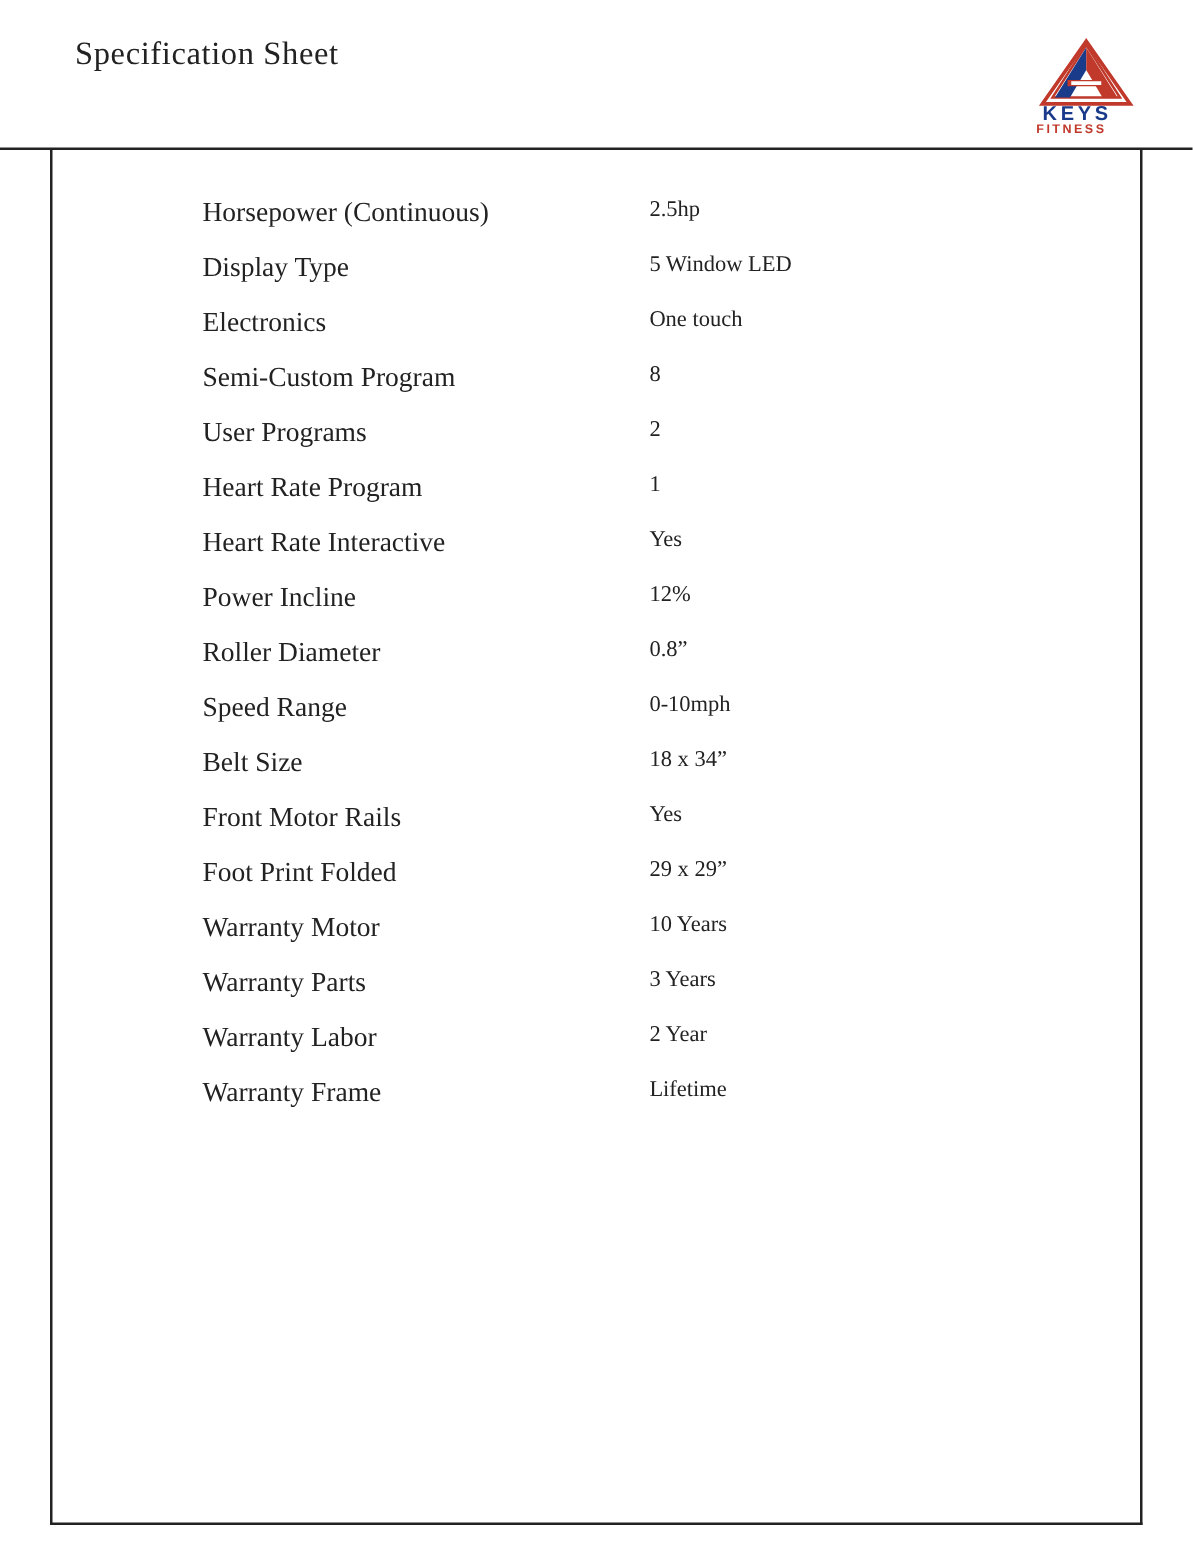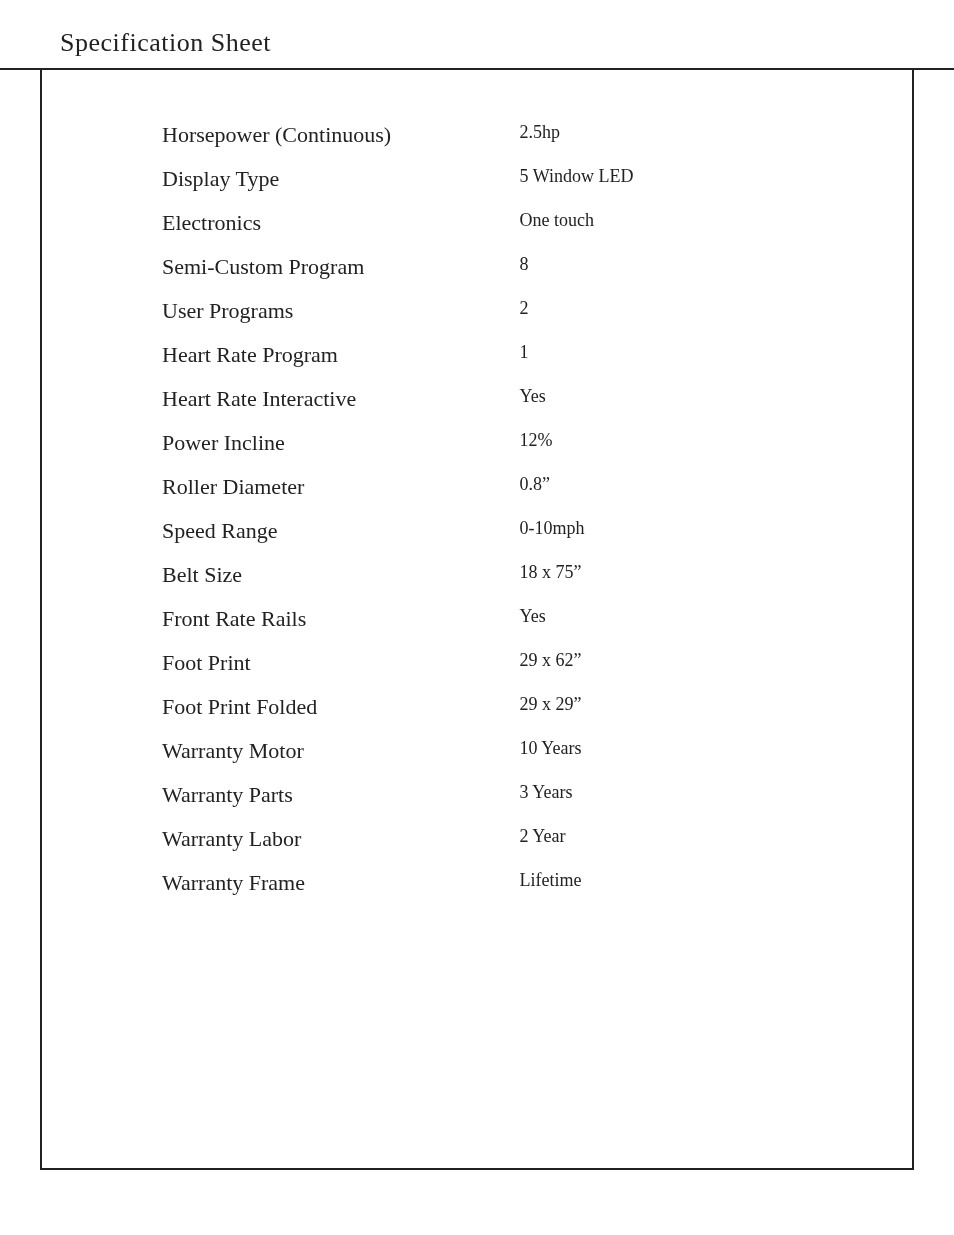--- a/index.html
+++ b/index.html
@@ -51,21 +51,21 @@
     .logo-svg {
       width: 90px;
       height: 80px;
     }
 
     .content-border {
       border-left: 2.5px solid #222;
       border-right: 2.5px solid #222;
       border-bottom: 2.5px solid #222;
       margin: 0 40px;
-      padding: 43px 100px 60px 120px;
+      padding: 28px 100px 60px 120px;
       min-height: 1100px;
       position: relative;
     }
 
     .spec-table {
       width: 100%;
       border-collapse: collapse;
     }
 
     .spec-table tr td {
@@ -101,20 +101,42 @@
     }
   </style>
 </head>
 <body>
 
 <div class="page-container">
 
   <div class="header-area">
     <h1 class="page-title">Specification Sheet</h1>
 
+    <div class="logo-area">
+      <svg class="logo-svg" viewBox="0 0 90 80" xmlns="http://www.w3.org/2000/svg">
+
+        <polygon points="45,5 80,55 10,55" fill="none" stroke="#c0392b" stroke-width="3"></polygon>
+
+        <polygon points="45,10 75,52 15,52" fill="white"></polygon>
+
+        <polygon points="45,8 72,50 18,50" fill="none" stroke="#c0392b" stroke-width="2"></polygon>
+
+        <polygon points="45,10 20,50 32,50 45,28" fill="#1a3a8a"></polygon>
+
+        <polygon points="45,10 70,50 58,50 45,28" fill="#c0392b"></polygon>
+
+        <rect x="30" y="36" width="30" height="5" fill="#c0392b"></rect>
+
+        <rect x="33" y="37" width="24" height="3" fill="white"></rect>
+
+        <text x="10" y="68" font-family="Arial Black, Arial" font-weight="900" font-size="16" fill="#1a3a8a" letter-spacing="3">KEYS</text>
+
+        <text x="5" y="78" font-family="Arial Black, Arial" font-weight="900" font-size="10" fill="#c0392b" letter-spacing="2">FITNESS</text>
+      </svg>
+    </div>
   </div>
 
   <div class="content-border">
 
     <table class="spec-table">
       <tbody id="spec-tbody">
       <tr>
             <td>Horsepower (Continuous)</td>
             <td>2.5hp</td>
           </tr>
@@ -149,29 +171,25 @@
           <tr>
             <td>Roller Diameter</td>
             <td>0.8”</td>
           </tr>
           <tr>
             <td>Speed Range</td>
             <td>0-10mph</td>
           </tr>
           <tr>
             <td>Belt Size</td>
-            <td>18 x 75”</td>
-          </tr>
-          <tr>
-            <td>Front Rate Rails</td>
+            <td>18 x 34”</td>
+          </tr>
+          <tr>
+            <td>Front Motor Rails</td>
             <td>Yes</td>
-          </tr>
-          <tr>
-            <td>Foot Print</td>
-            <td>29 x 62”</td>
           </tr>
           <tr>
             <td>Foot Print Folded</td>
             <td>29 x 29”</td>
           </tr>
           <tr>
             <td>Warranty Motor</td>
             <td>10 Years</td>
           </tr>
           <tr>

